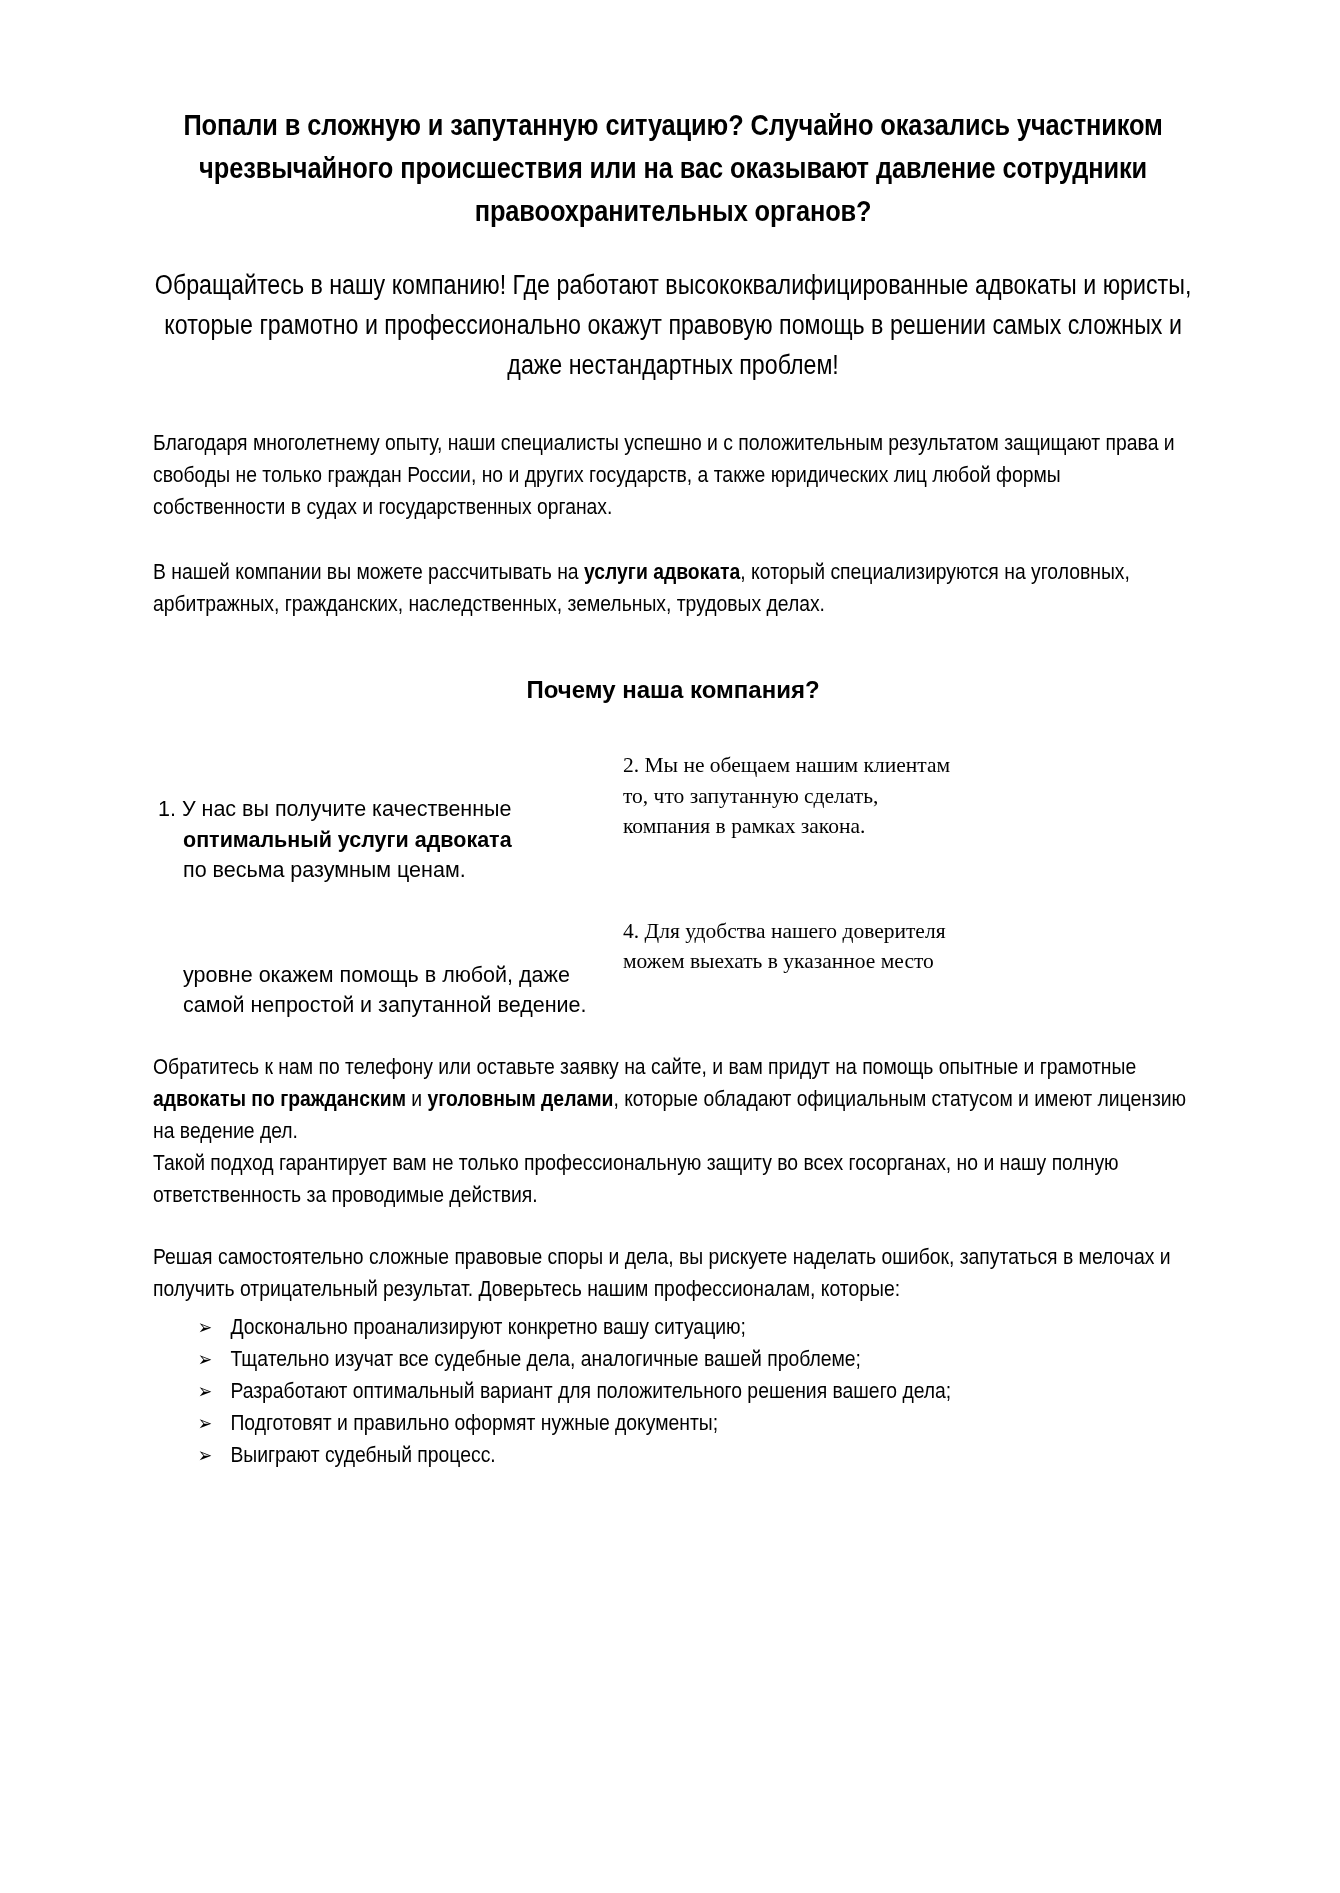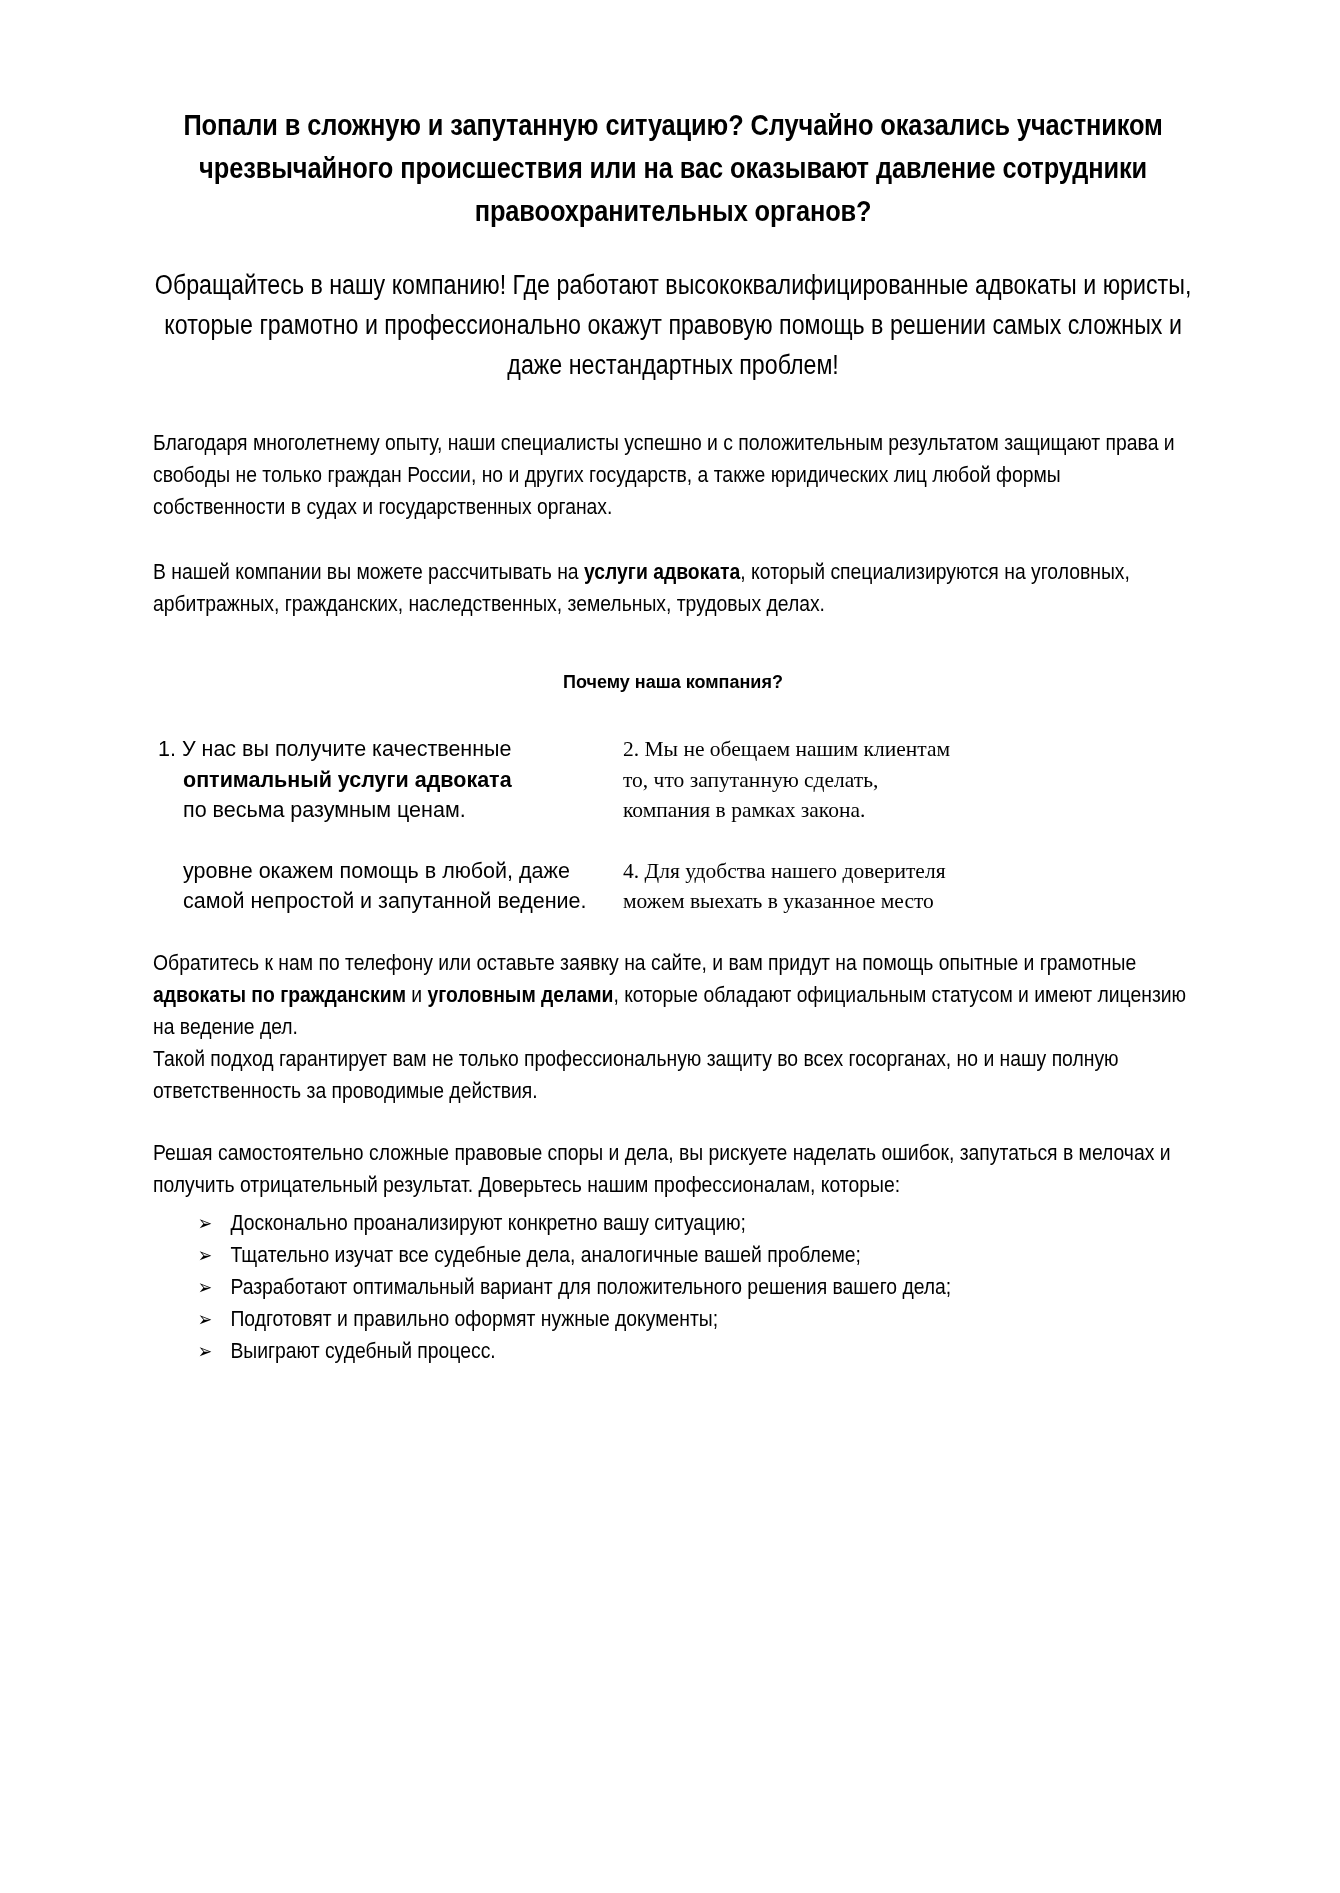--- a/index.html
+++ b/index.html
@@ -66,23 +66,23 @@
     text-align: left;
   }
 
   .p-experience { padding-top: 42px; }
   .p-services   { padding-top: 33px; }
   .p-contact    { padding-top: 30px; }
   .p-approach   { padding-top: 0px; }
   .p-risk       { padding-top: 30px; }
 
   .section-title {
-    margin: 8px;
+    margin: 16px;
     padding-top: 38px;
-    font-size: 18px;
+    font-size: 24px;
     line-height: 32px;
     font-weight: bold;
     text-align: center;
     font-family: "Liberation Sans", sans-serif;
   }
 
   
   .num-grid {
     padding-top: 28px;
     display: grid;
@@ -91,21 +91,21 @@
     row-gap: 0px;
     font-family: "Liberation Sans", sans-serif;
   }
   .num-row-gap { height: 30px; grid-column: 1 / -1; }
 
   .num-item {
     font-size: 21.5px;
     line-height: 30.5px;
   }
   .num-item .ln { display: block; white-space: nowrap; }
-  .num-item.left  { text-align: left; }
+  .num-item.left  { text-align: left; margin-top: 44px; }
   .num-item.right { text-align: left; padding-right: 11px; font-family: Liberation Serif, serif; }
 
   .num-item.left .ln.l1 { padding-left: 5px; }
   .num-item.left .ln.l2 { padding-left: 30px; }
   .num-item.left .ln.l3 { padding-left: 30px; }
 
   .num-item.right .ln { }
 
   b, .b { font-weight: bold; }
 

